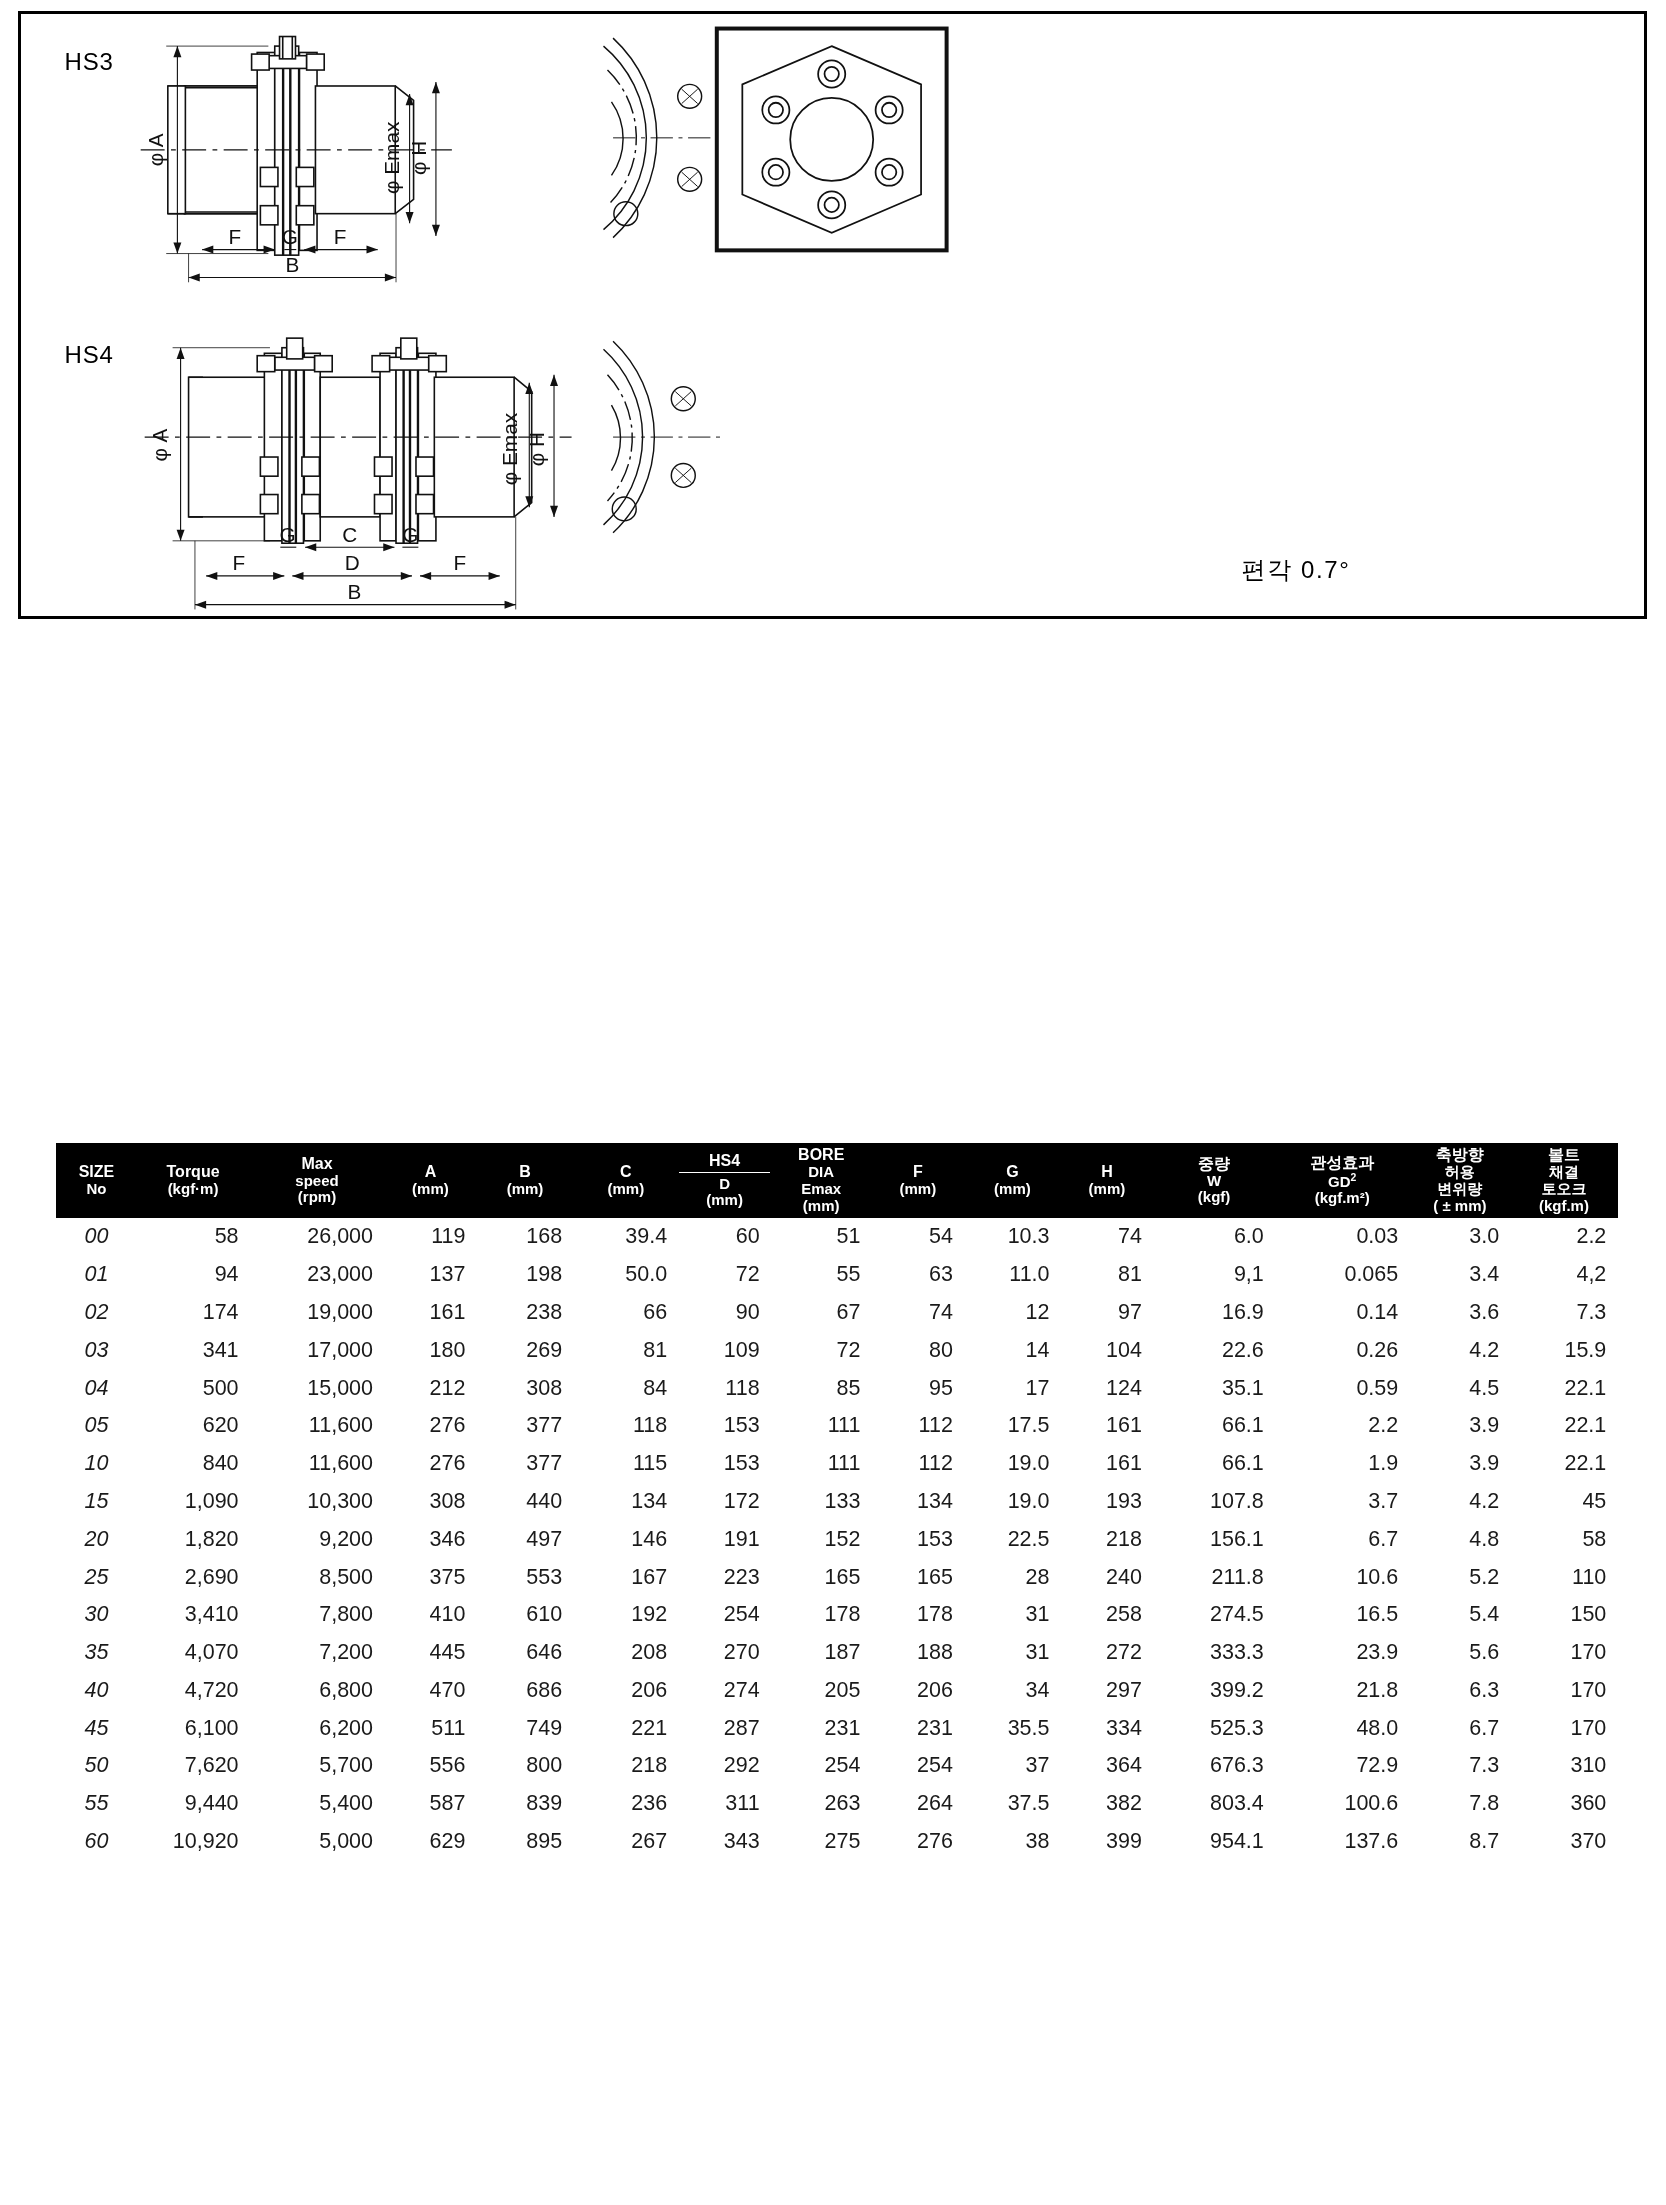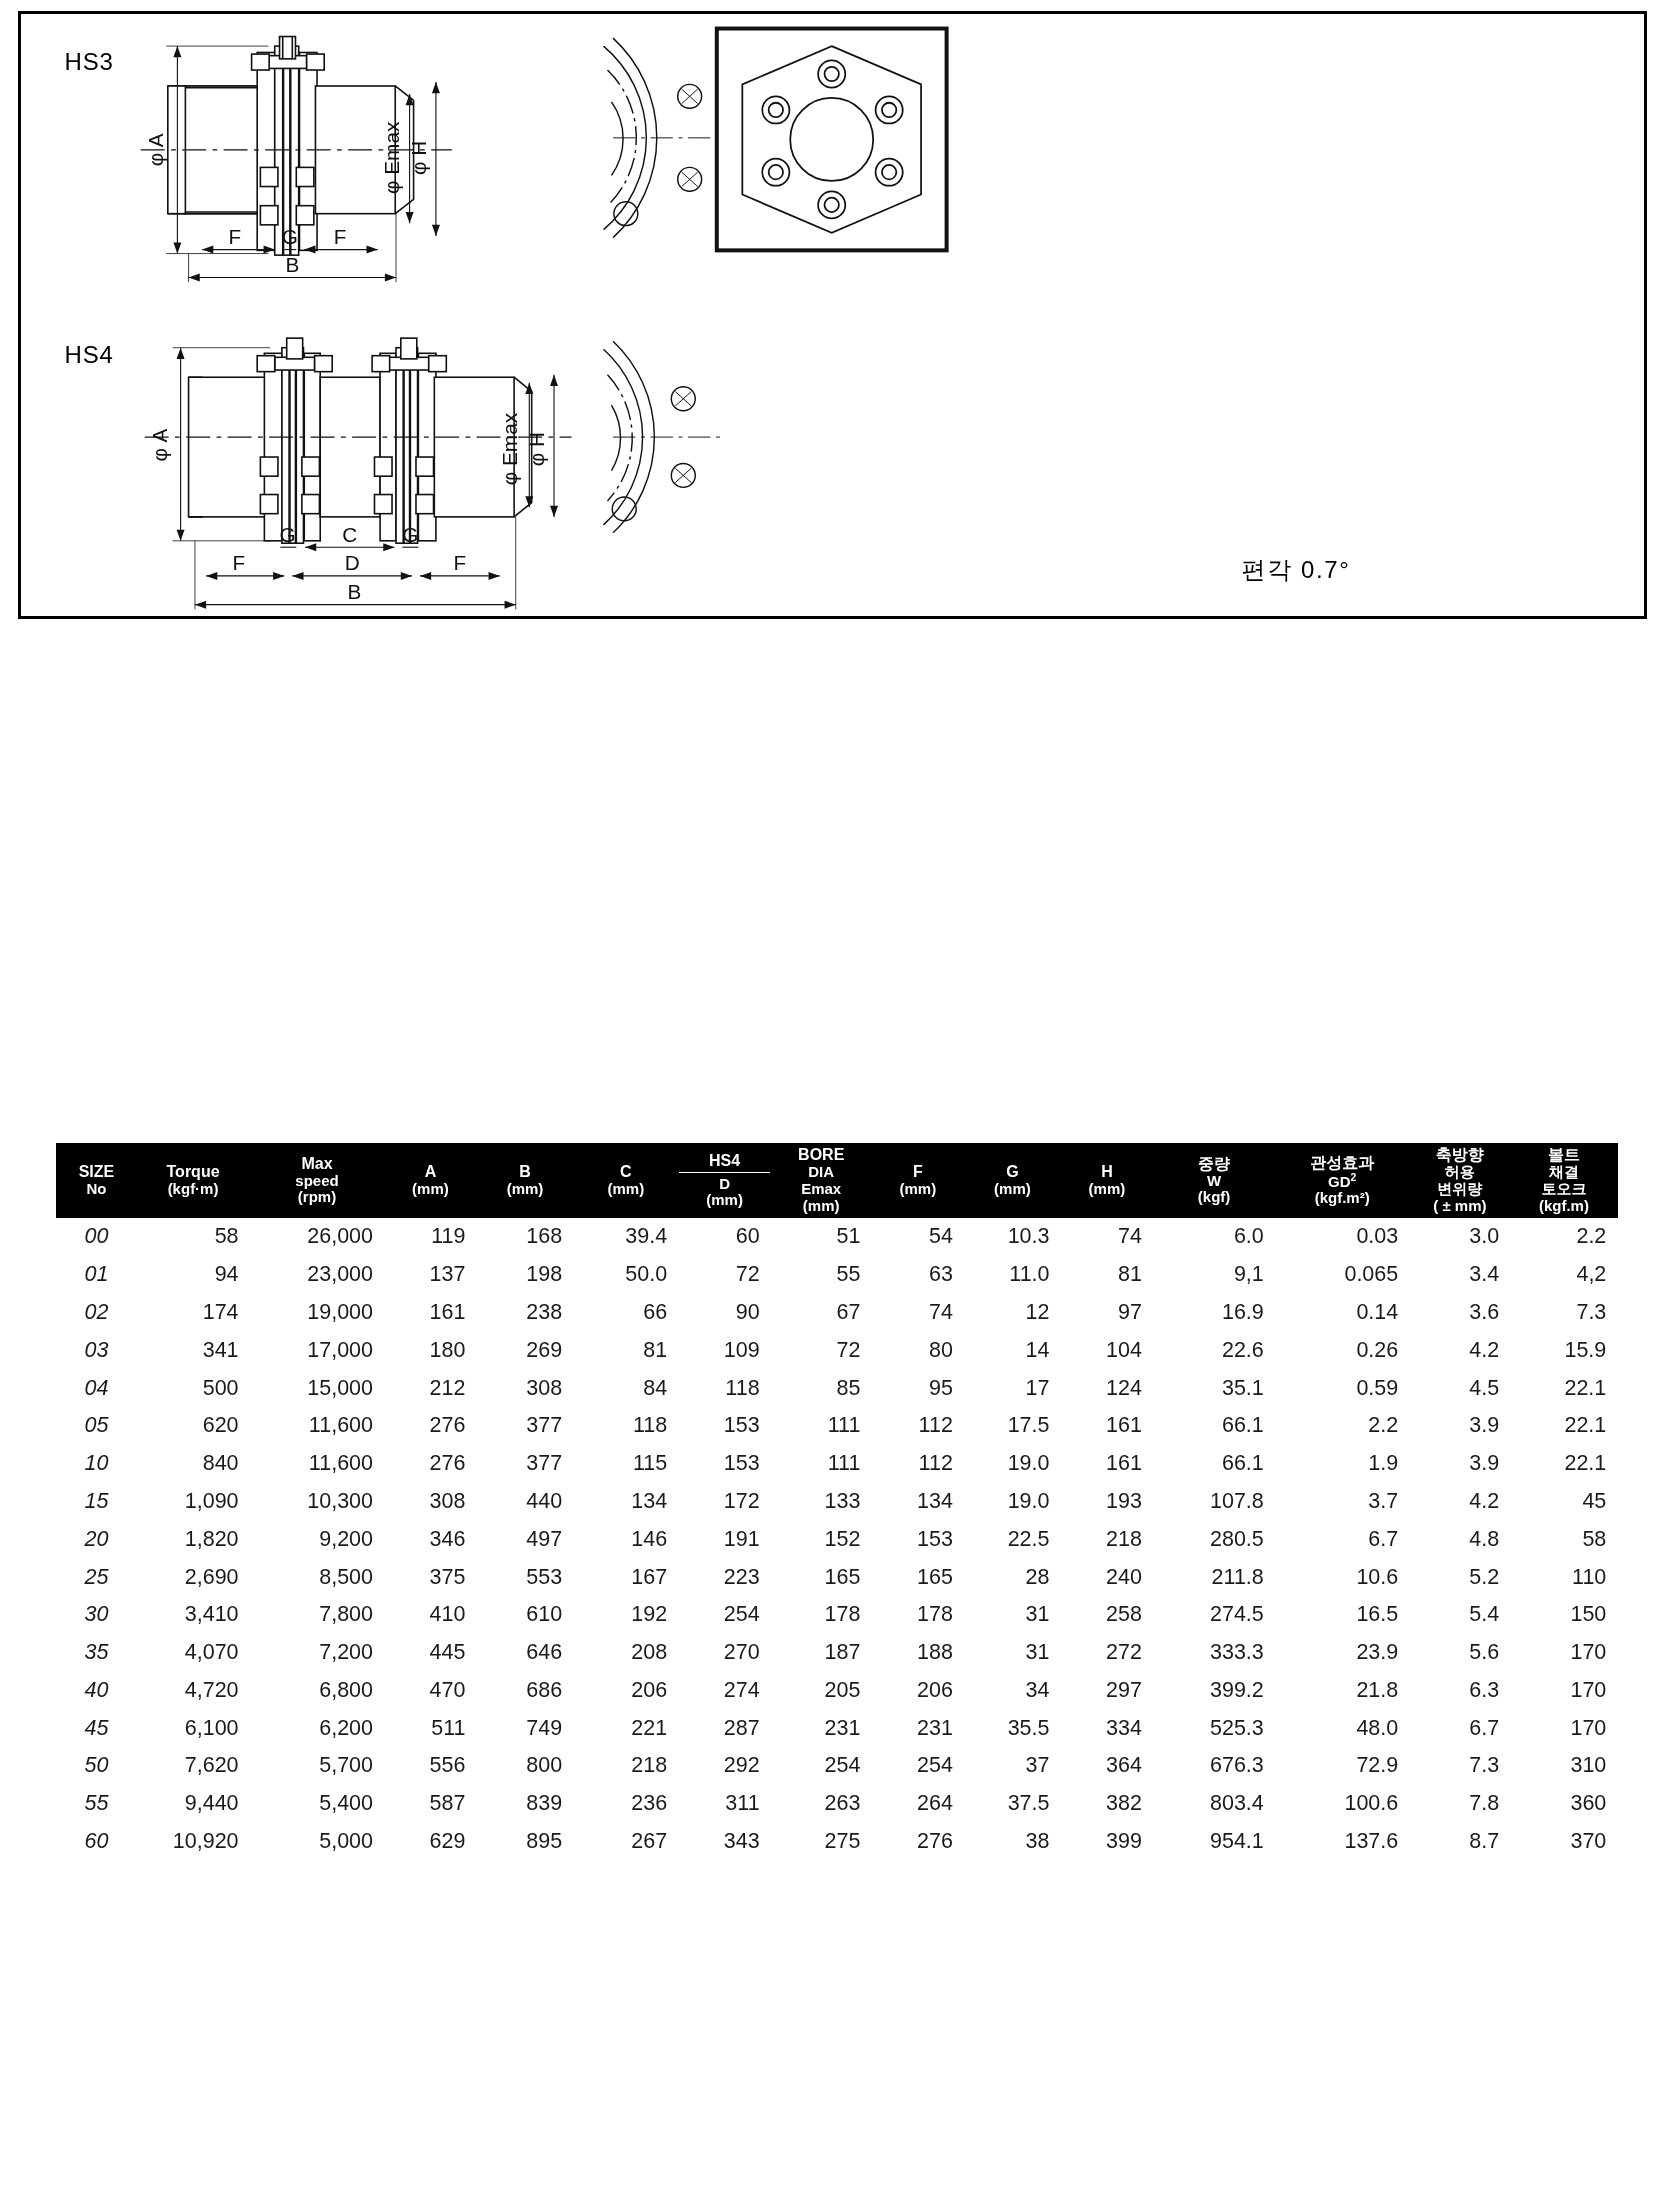--- a/index.html
+++ b/index.html
@@ -546,21 +546,21 @@
             <td>1,820</td>
             <td>9,200</td>
             <td>346</td>
             <td>497</td>
             <td>146</td>
             <td>191</td>
             <td>152</td>
             <td>153</td>
             <td>22.5</td>
             <td>218</td>
-            <td>280.5</td>
+            <td>156.1</td>
             <td>6.7</td>
             <td>4.8</td>
             <td>58</td>
           </tr>
           <tr>
             <td class="c">25</td>
             <td>2,690</td>
             <td>8,500</td>
             <td>375</td>
             <td>553</td>

